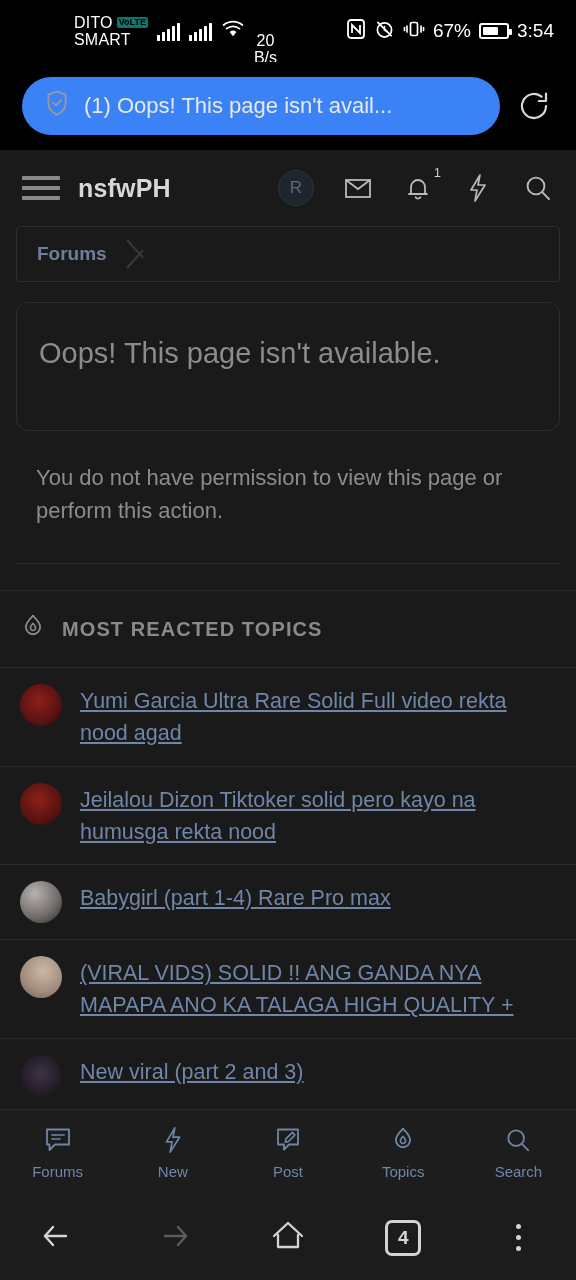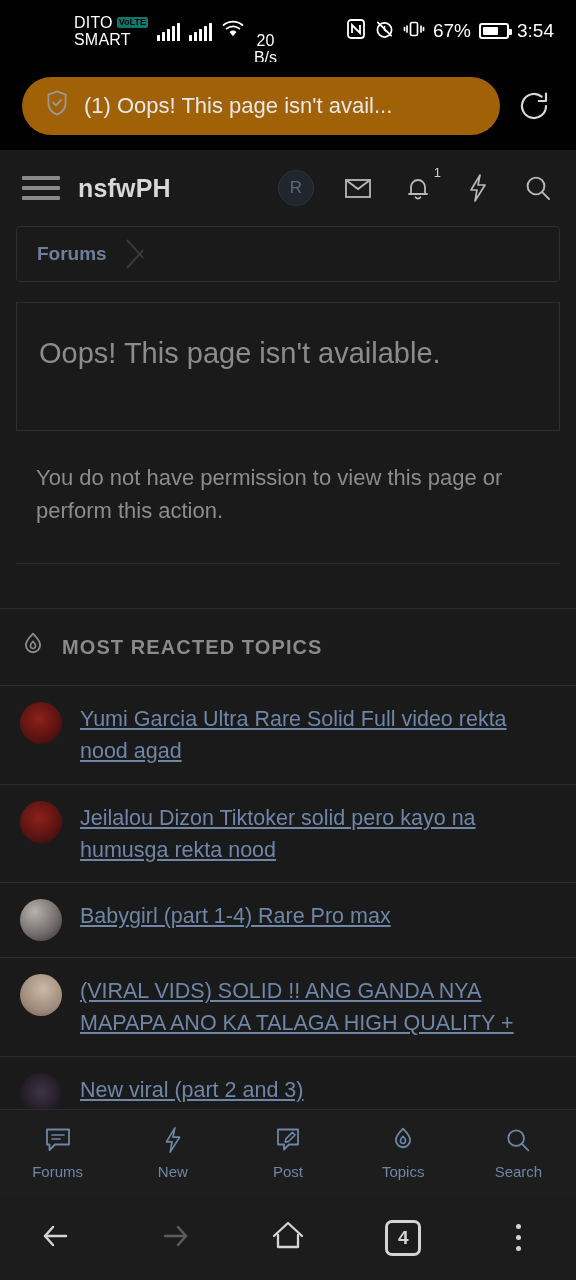--- a/index.html
+++ b/index.html
@@ -30,21 +30,21 @@
   .bars i:nth-child(3){height:12px}.bars i:nth-child(4){height:15px}.bars i:nth-child(5){height:18px}
   .netspeed { font-size:16px; line-height:1.05; text-align:center;margin-top:38px; }
   .sb-right { margin-left:auto; display:flex; align-items:center; gap:8px; font-size:19px; }
   .batt-shell { width:30px; height:16px; border:2px solid #fff; border-radius:3px; position:relative; display:flex; align-items:center; padding:2px; }
   .batt-shell::after { content:""; position:absolute; right:-5px; top:4px; width:3px; height:6px; background:#fff; border-radius:0 1px 1px 0; }
   .batt-fill { height:100%; width:67%; background:#fff; border-radius:1px; }
 
   
   .urlbar-wrap { height:88px; background:#000; display:flex; align-items:center; padding:0 22px; gap:14px; flex:0 0 auto; }
   .urlbar {
-    flex:1; height:58px; background:#a16207; border-radius:29px;
+    flex:1; height:58px; background:#3b82f6; border-radius:29px;
     display:flex; align-items:center; gap:14px; padding:0 22px;
     color:#e8e8e8; font-size:22px; overflow:hidden; white-space:nowrap;
   }
   .reload { width:40px; height:40px; flex:0 0 auto; display:flex; align-items:center; justify-content:center; }
 
   
   .page { flex:1 1 auto; background:#1a1a1a; overflow:hidden; position:relative; }
   .site-header { height:76px; display:flex; align-items:center; padding:0 22px; gap:18px; }
   .hamburger { display:flex; flex-direction:column; gap:6px; width:38px; }
   .hamburger span { display:block; height:4px; background:#8a8a8a; border-radius:1px; }
@@ -65,34 +65,34 @@
     display:flex; align-items:stretch; margin-bottom:20px; position:relative; overflow:hidden;
   }
   .crumb { display:flex; align-items:center; padding:0 20px; color:#6f7f99; font-size:19px; font-weight:bold; }
   .crumb-sep { width:28px; position:relative; }
   .crumb-sep::before, .crumb-sep::after {
     content:""; position:absolute; left:0; width:24px; height:2px; background:#3a3a3a;
   }
   .crumb-sep::before { top:12px; transform:rotate(48deg); transform-origin:left center; }
   .crumb-sep::after { bottom:12px; transform:rotate(-48deg); transform-origin:left center; }
 
-  .errorblock { border:1px solid #2e2e2e; border-radius:0; padding:34px 22px 30px; }
+  .errorblock { border:1px solid #2e2e2e; border-radius:12px; padding:34px 22px 30px; }
   .errorblock h1 { color:#8c8c8c; font-size:29px; font-weight:normal; margin-bottom:30px; }
   .err-btns { display:flex; gap:12px; }
   .btn {
     border:1px solid #3a3a3a; border-radius:3px; height:58px;
     display:flex; align-items:center; gap:14px; padding:0 20px; font-size:21px;
   }
   .btn.link { color:#6f8bb0; }
   .btn.solid { color:#d4d4d4; font-weight:bold; }
 
   .notice { padding:30px 20px 36px; border-bottom:1px solid #2b2b2b; }
   .notice p { color:#8c8c8c; font-size:22px; line-height:1.5; }
 
-  .topics-block { margin-top:44px; border-top:1px solid #2b2b2b; }
+  .topics-block { margin-top:26px; border-top:1px solid #2b2b2b; }
   .topics-head {
     display:flex; align-items:center; gap:16px; padding:22px 20px;
     border-bottom:1px solid #2b2b2b;
   }
   .topics-head-label { color:#8a8a8a; font-size:20px; font-weight:bold; letter-spacing:1.1px; }
   .topic-row {
     display:flex; align-items:flex-start; gap:18px;
     padding:16px 20px; border-bottom:1px solid #2b2b2b;
   }
   .t-avatar { width:42px; height:42px; border-radius:50%; flex:0 0 auto; }

